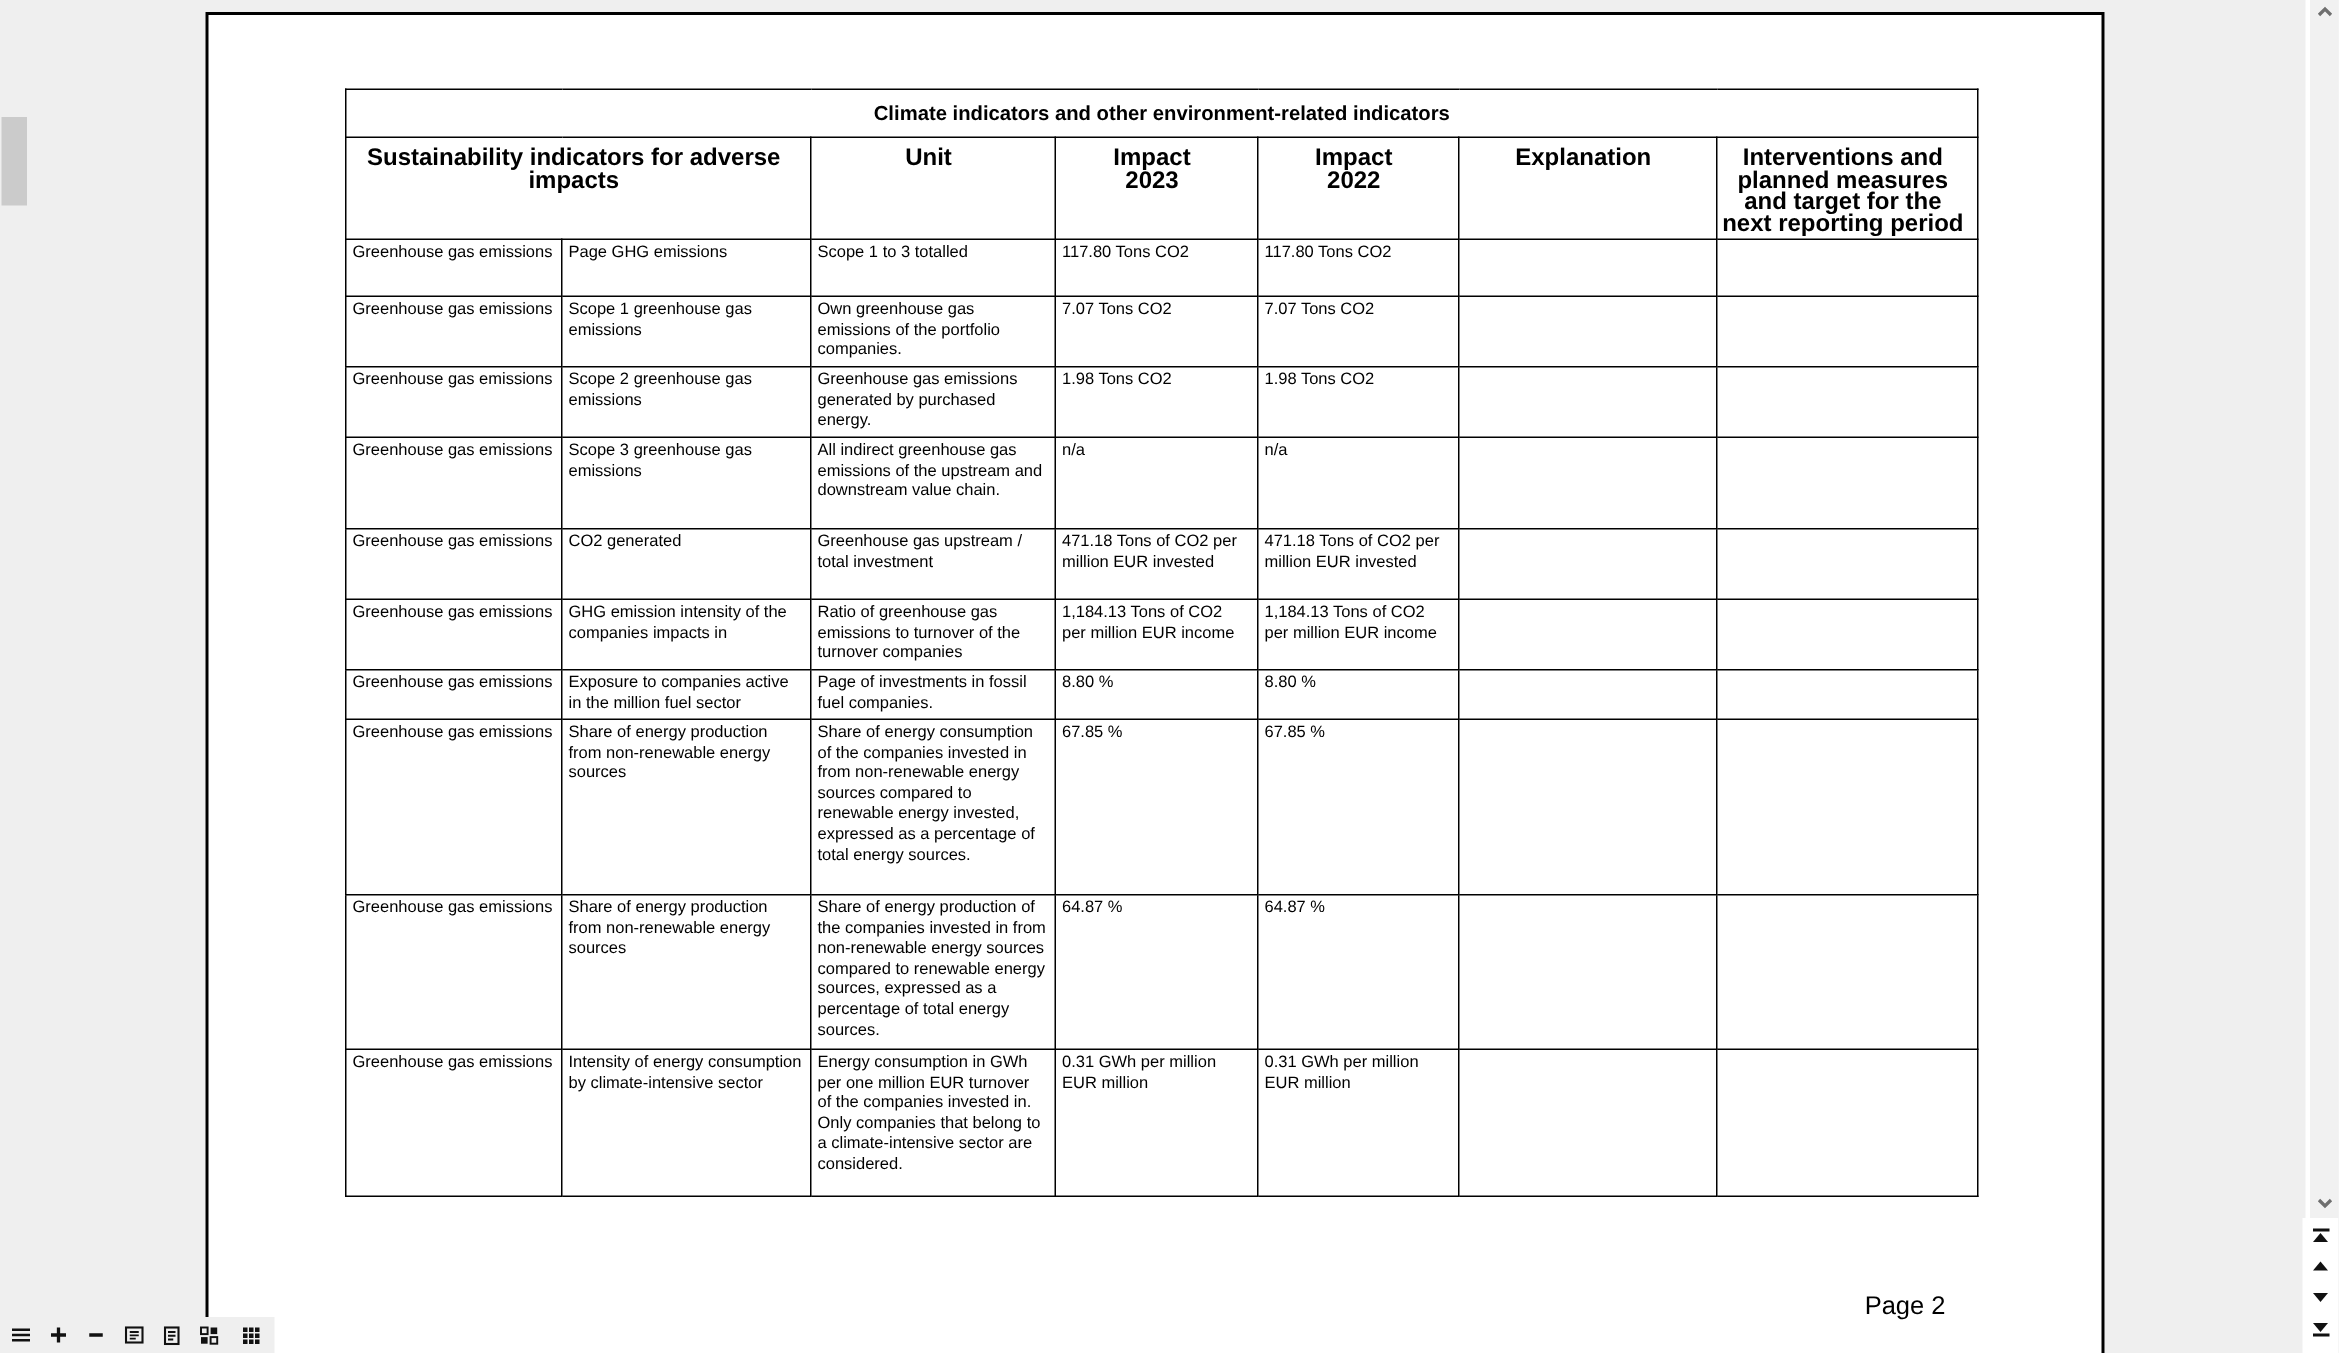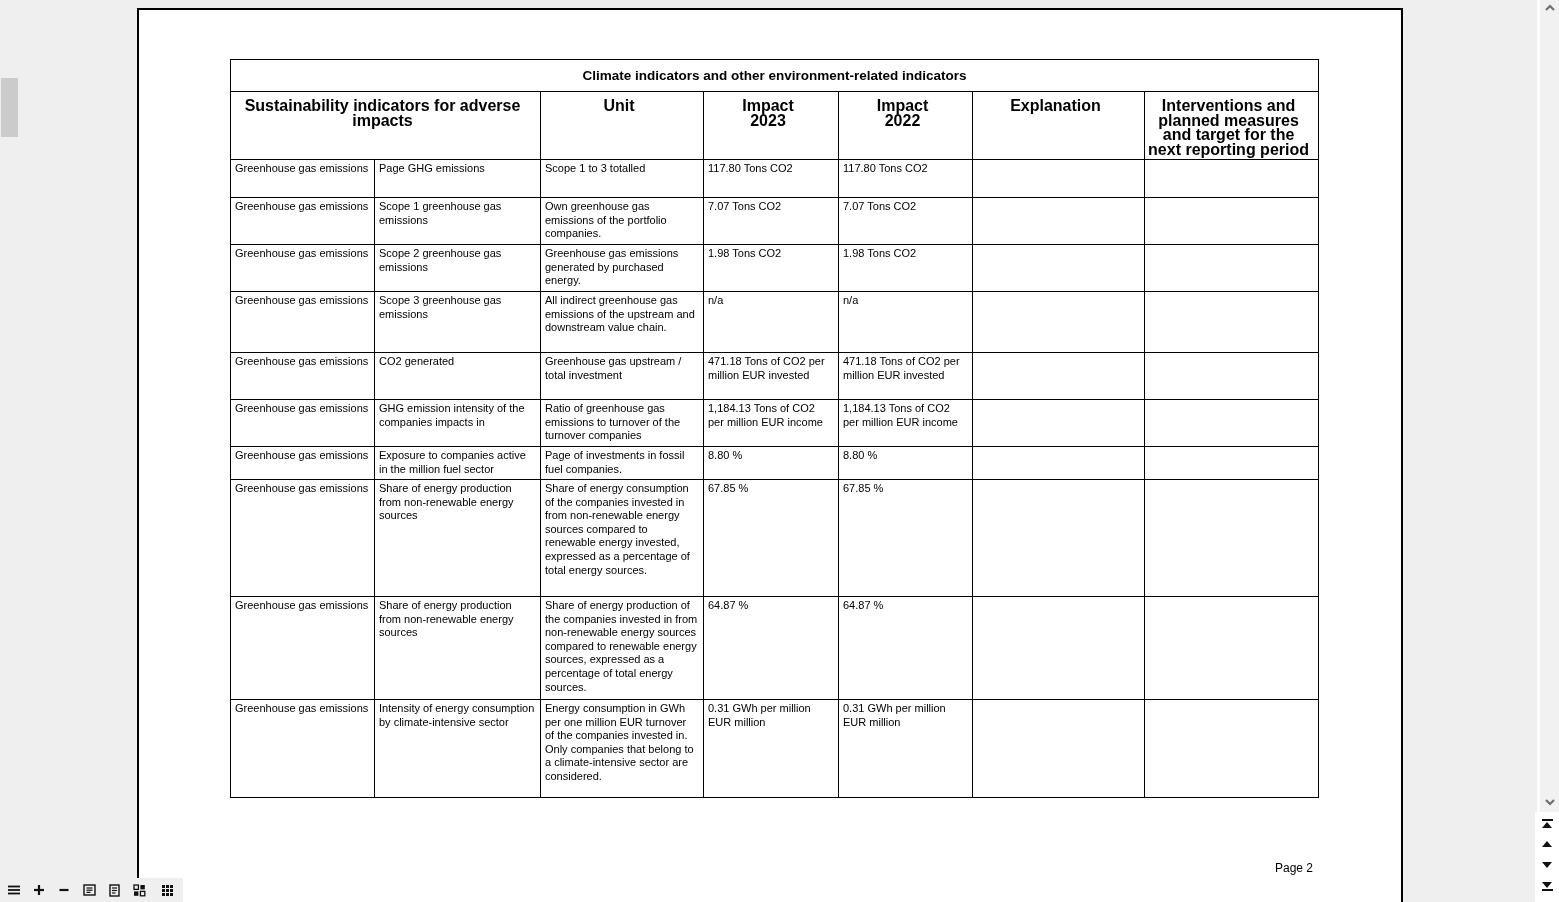--- a/index.html
+++ b/index.html
@@ -62,22 +62,22 @@
     font-size: 11px;
     line-height: 13.6px;
     vertical-align: top;
     text-align: left;
     padding: 2px 5px 2px 4px;
   }
 
   .page-number {
     position: absolute;
     top: 851px;
-    right: 88px;
-    font-size: 12px;
+    right: 104px;
+    font-size: 17px;
   }
 
   
   .bottom-toolbar {
     position: absolute;
     left: 0;
     top: 878px;
     height: 24px;
     display: flex;
     align-items: center;

